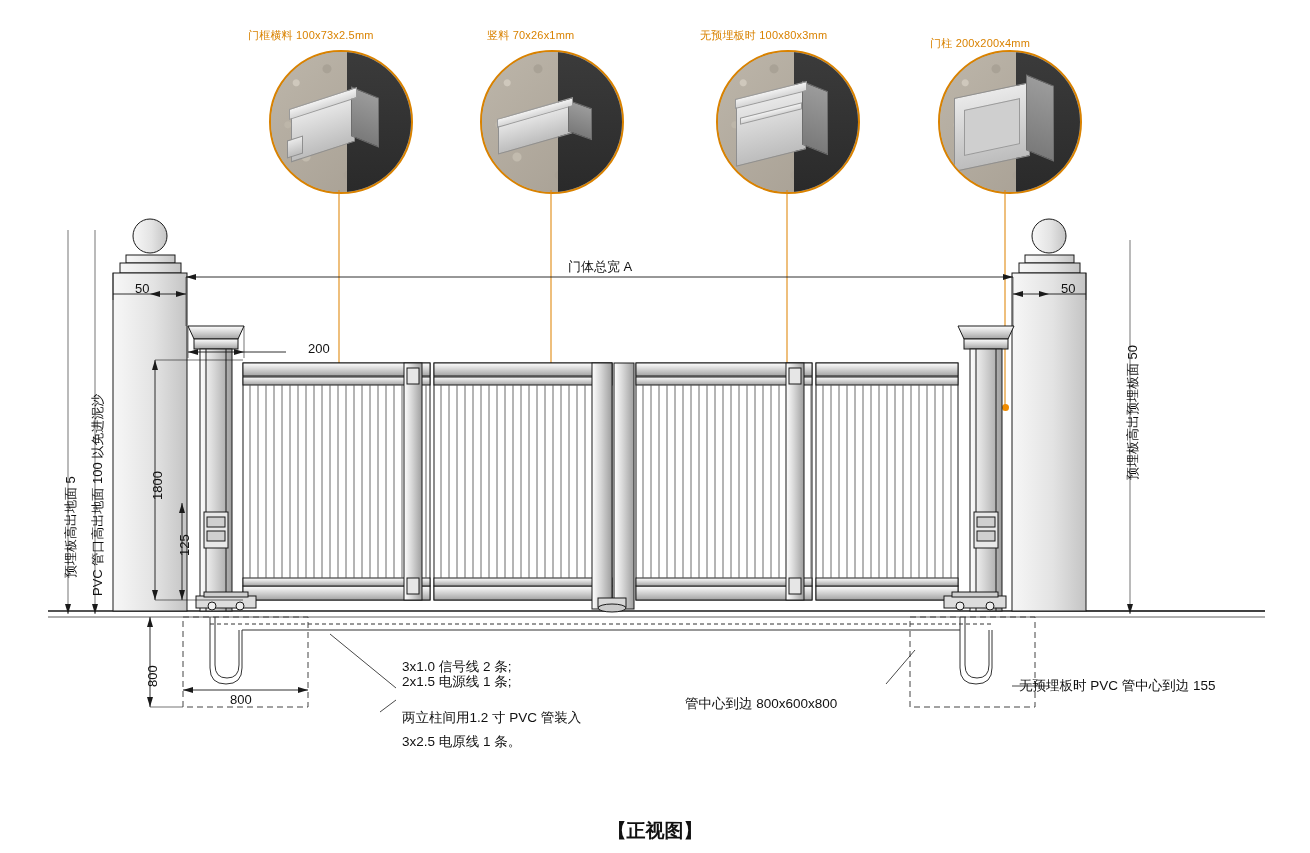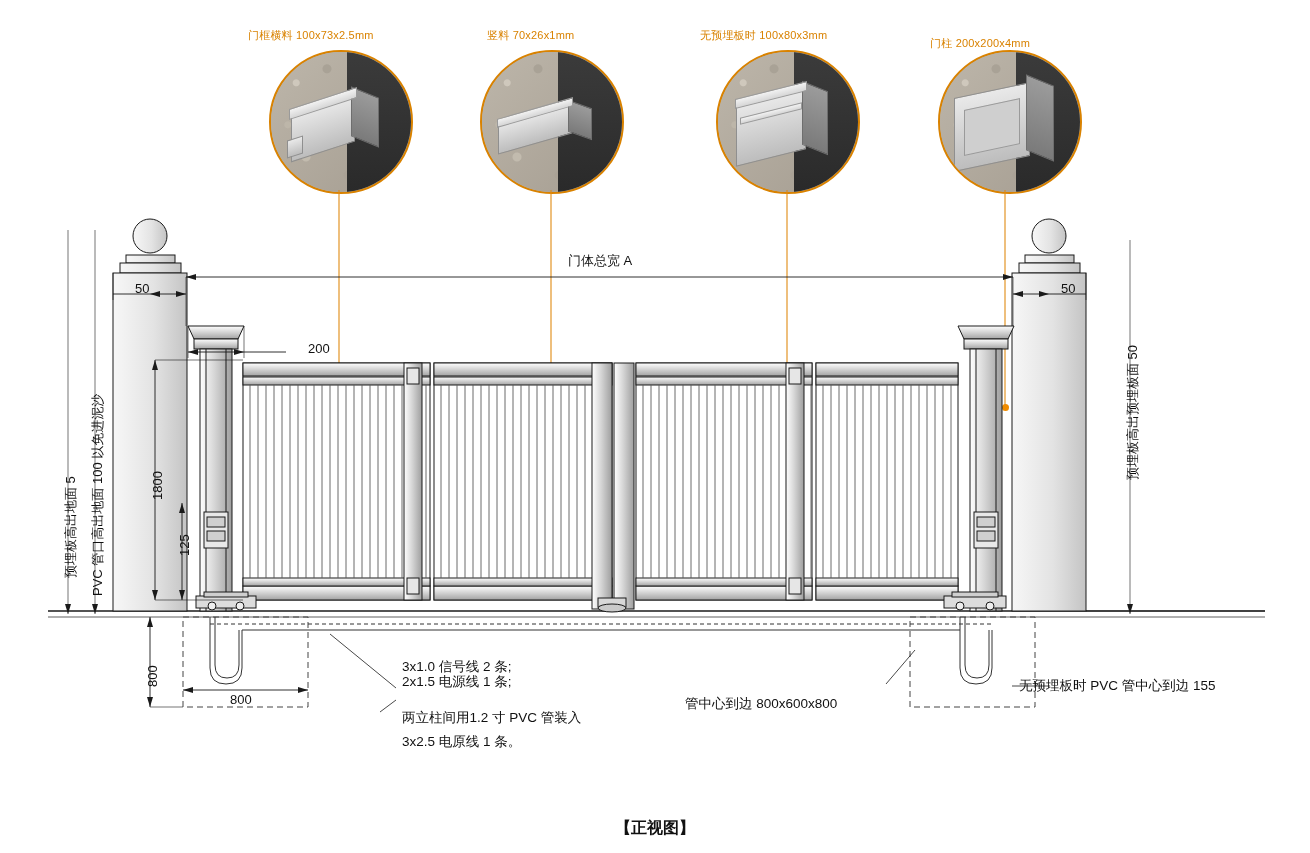--- a/index.html
+++ b/index.html
@@ -46,21 +46,21 @@
   
   .dot{position:absolute;width:7px;height:7px;border-radius:50%;background:#f08c00;}
 
   
   .dimtext{position:absolute;font-size:13px;color:#111;white-space:nowrap;}
   .vtext{position:absolute;font-size:13px;color:#111;white-space:nowrap;
          transform-origin:0 0;transform:rotate(-90deg);}
   .note{position:absolute;font-size:13.5px;color:#111;line-height:19px;white-space:nowrap;}
   .title{
     position:absolute;left:0;width:1310px;text-align:center;
-    font-size:16px;font-weight:bold;color:#111;
+    font-size:19px;font-weight:bold;color:#111;
   }
   svg{position:absolute;left:0;top:0;}
 </style>
 </head>
 <body>
 
 <div class="stage">
 
   <div class="callout-label" style="left:248px;top:28px;">门框横料 100x73x2.5mm</div>
   <div class="callout-label" style="left:487px;top:28px;">竖料 70x26x1mm</div>
@@ -371,21 +371,21 @@
       <path d="M183,690 l10,-3 v6 z" fill="#1a1a1a" stroke="none"></path>
       <path d="M308,690 l-10,-3 v6 z" fill="#1a1a1a" stroke="none"></path>
 
       <path d="M396,688 L330,634" stroke-width="0.8"></path>
       <path d="M396,700 L380,712" stroke-width="0.8"></path>
       <path d="M886,684 L915,650" stroke-width="0.8"></path>
       <path d="M1050,686 L1012,686" stroke-width="0.8"></path>
     </g>
   </svg>
 
-  <div class="dimtext" style="left:568px;top:252px;">门体总宽 A</div>
+  <div class="dimtext" style="left:568px;top:258px;">门体总宽 A</div>
   <div class="dimtext" style="left:135px;top:281px;">50</div>
   <div class="dimtext" style="left:1061px;top:281px;">50</div>
   <div class="dimtext" style="left:291px;top:341px;margin-left:17px;">200</div>
   <div class="dimtext" style="left:230px;top:692px;">800</div>
 
   <div class="vtext" style="left:150px;top:500px;">1800</div>
   <div class="vtext" style="left:177px;top:556px;">125</div>
   <div class="vtext" style="left:145px;top:687px;">800</div>
   <div class="vtext" style="left:62px;top:578px;">预埋板高出地面 5</div>
   <div class="vtext" style="left:89px;top:596px;">PVC 管口高出地面 100 以免进泥沙</div>

